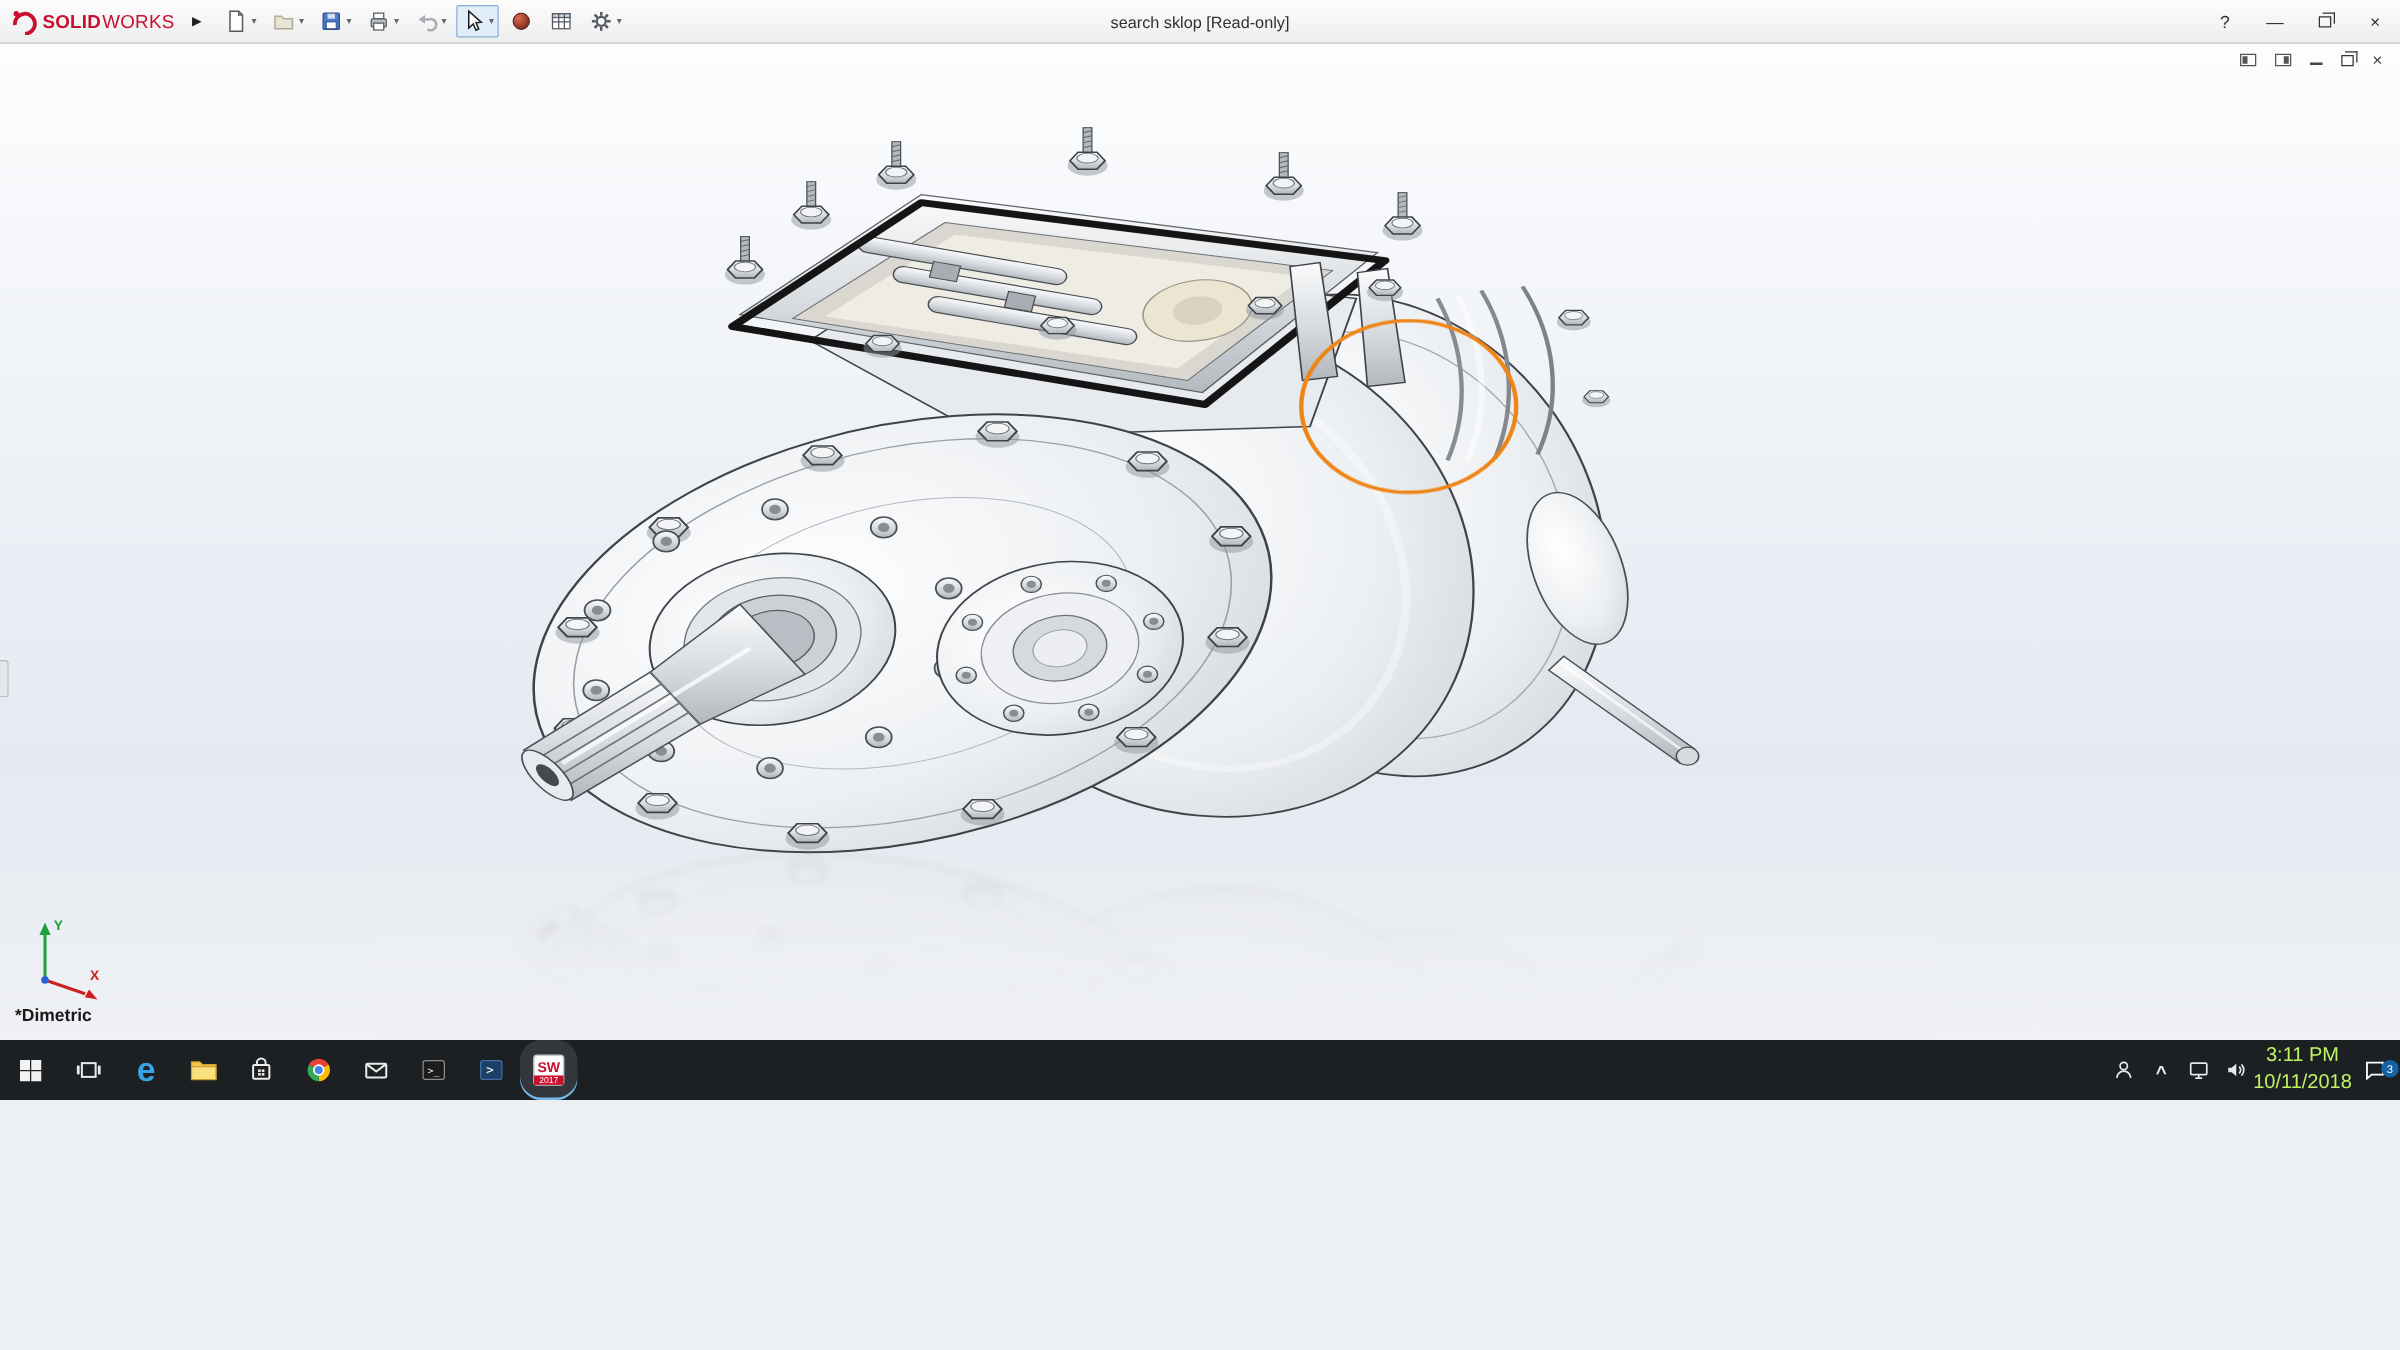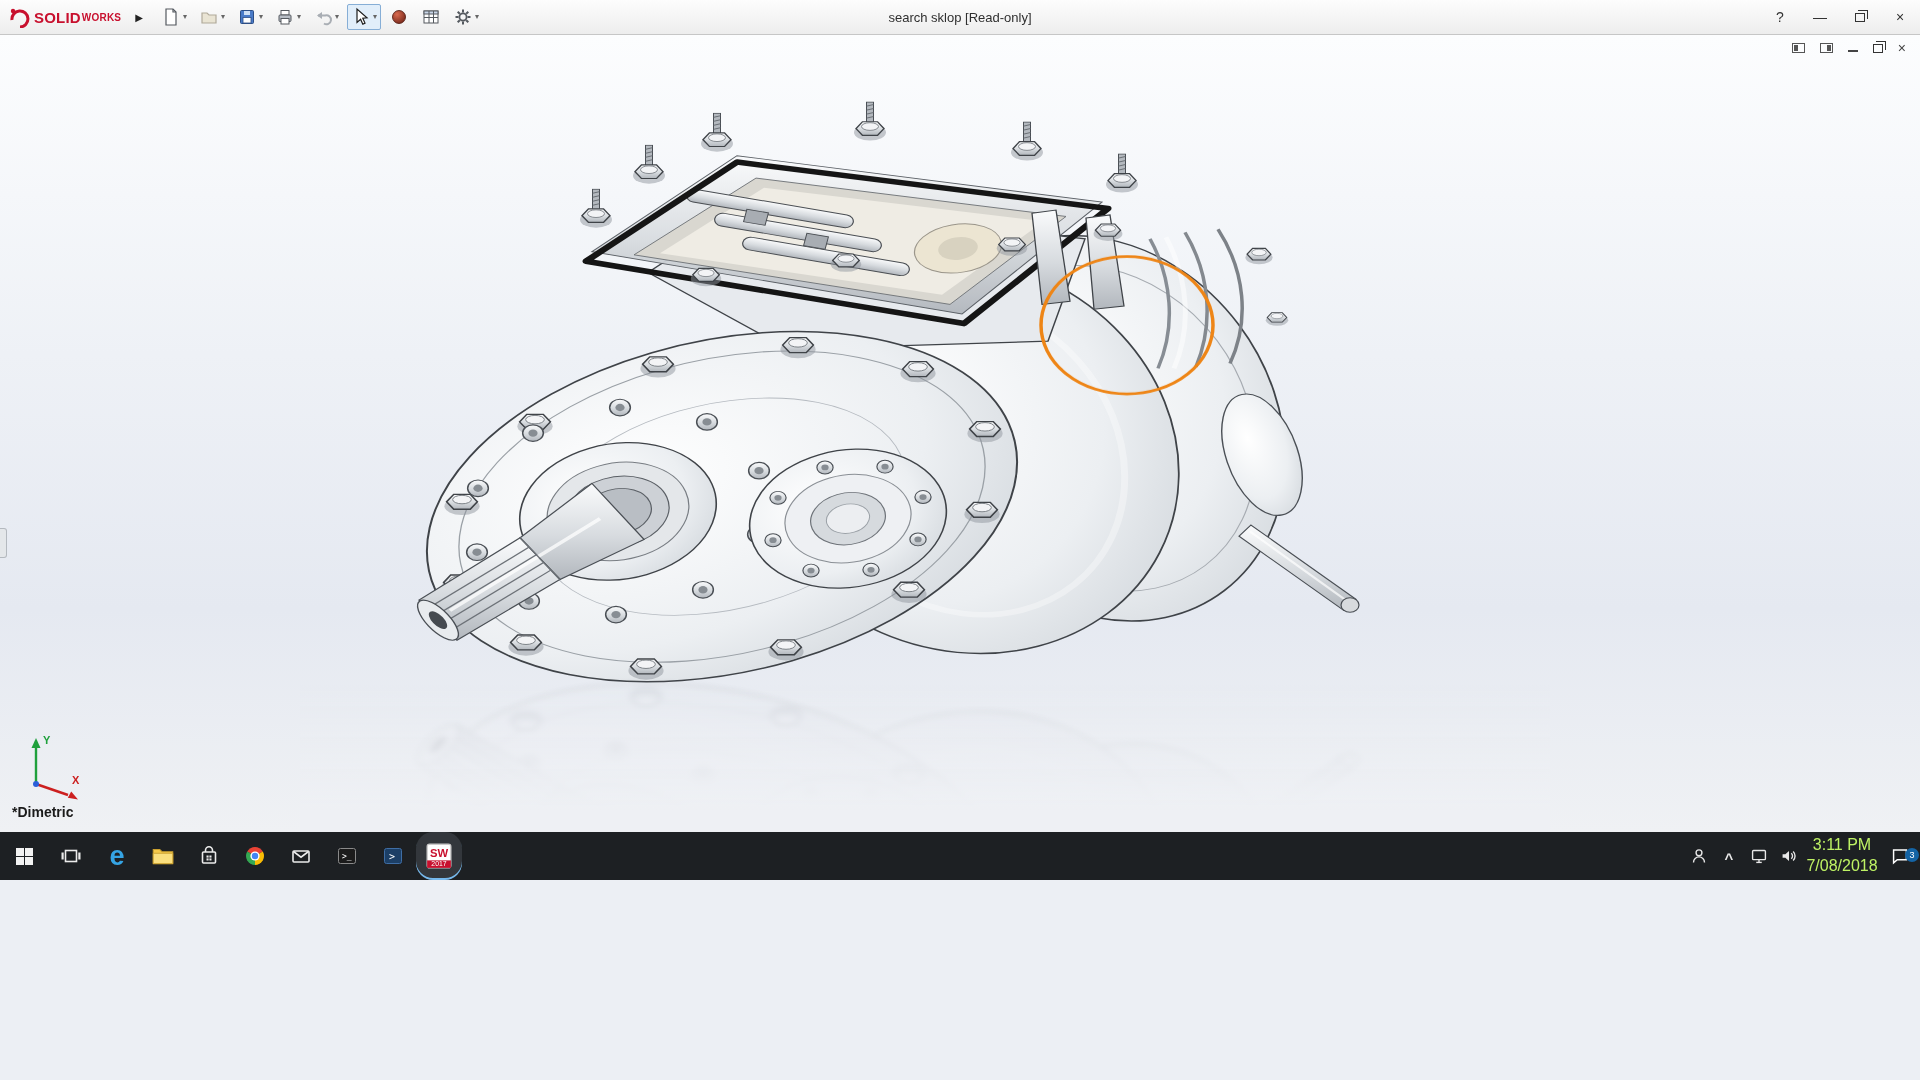--- a/index.html
+++ b/index.html
@@ -5,21 +5,21 @@
   * { box-sizing: border-box; margin: 0; padding: 0; }
   html,body { width:1920px; height:1080px; overflow:hidden; font-family:"Liberation Sans", sans-serif; background:#eceff4; }
   .screen { position:relative; width:1920px; height:880px; }
 
   
   .titlebar { position:absolute; top:0; left:0; right:0; height:35px;
     background:linear-gradient(#fdfdfd,#ededed); border-bottom:1px solid #c6c6c6;
     display:flex; align-items:center; z-index:30; }
   .brand { display:flex; align-items:center; gap:4px; padding:0 6px 0 8px; }
   .b-solid { color:#c8102e; font-weight:700; font-size:15px; letter-spacing:.2px; }
-  .b-works { color:#c8102e; font-weight:700; font-size:10px; letter-spacing:.2px; margin-left:-3px; }
+  .b-works { color:#c8102e; font-weight:400; font-size:15px; letter-spacing:.2px; margin-left:-3px; }
   .menu-expand { border:none; background:transparent; font-size:10px; color:#222; padding:0 8px; cursor:default; }
   .qtoolbar { display:flex; align-items:center; gap:4px; margin-left:6px; }
   .qbtn { display:flex; align-items:center; gap:2px; border:1px solid transparent; background:transparent; padding:2px 3px; border-radius:2px; }
   .qbtn .caret { font-size:8px; color:#666; line-height:1; }
   .qbtn.active { border:1px solid #86aed6; background:#e1eefa; }
   .tb-title { position:absolute; left:50%; transform:translateX(-50%); font-size:13px; color:#2f2f2f; white-space:nowrap; }
   .tb-right { margin-left:auto; display:flex; align-items:center; height:100%; }
   .win-btn { width:40px; height:100%; display:flex; align-items:center; justify-content:center;
     border:none; background:transparent; font-size:14px; color:#333; }
   .restore-box { width:10px; height:9px; border:1.5px solid #333; position:relative; background:transparent; }
@@ -484,21 +484,21 @@
       </button>
       <button class="tb-btn">
         <svg width="22" height="22" viewBox="0 0 24 24">
           <polygon points="5,10 8,10 12,6.5 12,17.5 8,14 5,14" fill="#e8e8e8"></polygon>
           <path d="M14.5,9 a4,4 0 0 1 0,6 M16.5,7 a7,7 0 0 1 0,10" fill="none" stroke="#e8e8e8" stroke-width="1.5"></path>
         </svg>
       </button>
       <button class="tb-btn clock" style="width:76px">
         <span>
           <span>3:11 PM</span><br>
-          <span>7/08/2018</span>
+          <span>10/11/2018</span>
         </span>
       </button>
       <button class="tb-btn" style="width:40px">
         <svg width="22" height="22" viewBox="0 0 24 24">
           <path d="M5,5.5 h14 v10.5 h-10 l-4,3.5 z" fill="none" stroke="#ffffff" stroke-width="1.6"></path>
         </svg>
         <span class="badge">3</span>
       </button>
     </div>
   </div>

